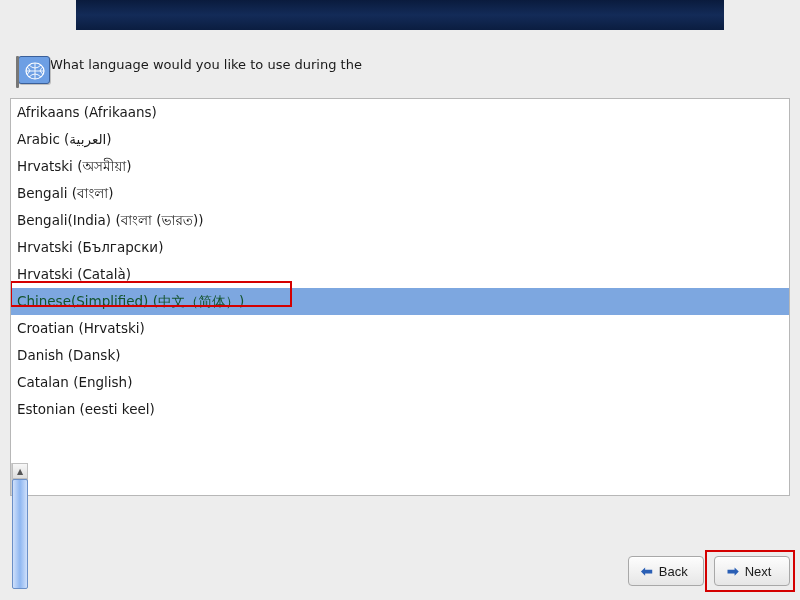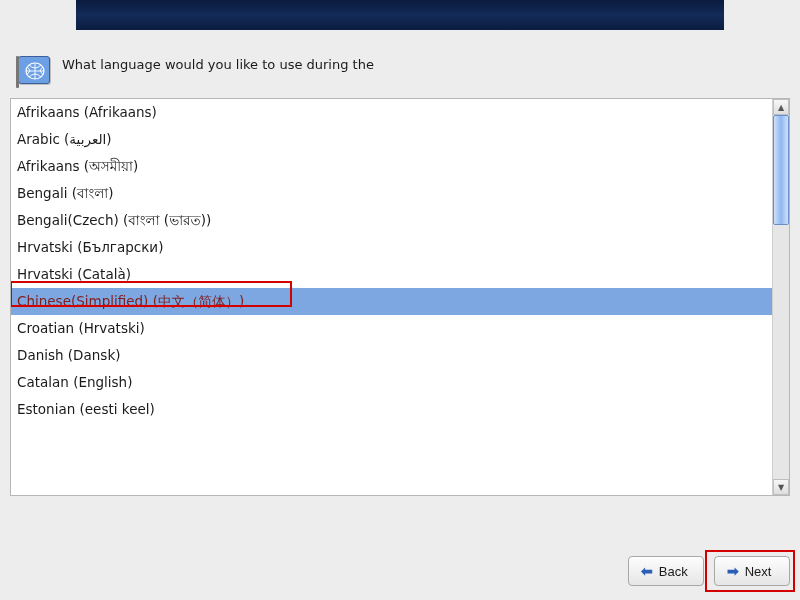--- a/index.html
+++ b/index.html
@@ -37,45 +37,45 @@
       position: absolute;
       left: -3px;
       top: -1px;
       width: 3px;
       height: 32px;
       background: #777;
       border-radius: 1px;
     }
     .flag-icon svg { position: absolute; top: 4px; left: 5px; }
     .prompt-text {
-      margin-left: 12px;
       line-height: 1.4;
     }
     .listbox-wrap {
       display: flex;
       margin: 0 10px;
       border: 1px solid #b7b7b7;
       background: #fff;
       height: 398px;
+      flex-direction: column;
     }
     .listbox {
       flex: 1;
       overflow: hidden;
       position: relative;
     }
     .list-item {
       padding: 4px 6px;
       font-size: 13.5px;
       line-height: 19px;
       white-space: nowrap;
       cursor: pointer;
     }
     .list-item.selected {
       background: #7da7e0;
-      color: #7f1d1d;
+      color: #14532d;
     }
     .redbox-selected {
       position: absolute;
       border: 2px solid #d40000;
       pointer-events: none;
       left: -1px;
       top: 182px;
       width: 282px;
       height: 26px;
     }
@@ -161,23 +161,23 @@
   <div class="prompt-text">
     <div>What language would you like to use during the</div>
   </div>
 </div>
 
 <div class="listbox-wrap">
   <div class="listbox" id="listbox">
     <div class="redbox-selected"></div>
   <div class="list-item">Afrikaans (Afrikaans)</div>
       <div class="list-item">Arabic (العربية)</div>
-      <div class="list-item">Afrikaans (অসমীয়া)</div>
+      <div class="list-item">Hrvatski (অসমীয়া)</div>
       <div class="list-item">Bengali (বাংলা)</div>
-      <div class="list-item">Bengali(Czech) (বাংলা (ভারত))</div>
+      <div class="list-item">Bengali(India) (বাংলা (ভারত))</div>
       <div class="list-item">Hrvatski (Български)</div>
       <div class="list-item">Hrvatski (Català)</div>
       <div class="list-item selected">Chinese(Simplified) (中文（简体）)</div>
       <div class="list-item">Croatian (Hrvatski)</div>
       <div class="list-item">Danish (Dansk)</div>
       <div class="list-item">Catalan (English)</div>
       <div class="list-item">Estonian (eesti keel)</div>
     </div>
   <div class="scrollbar">
     <div class="sb-btn">▲</div>

